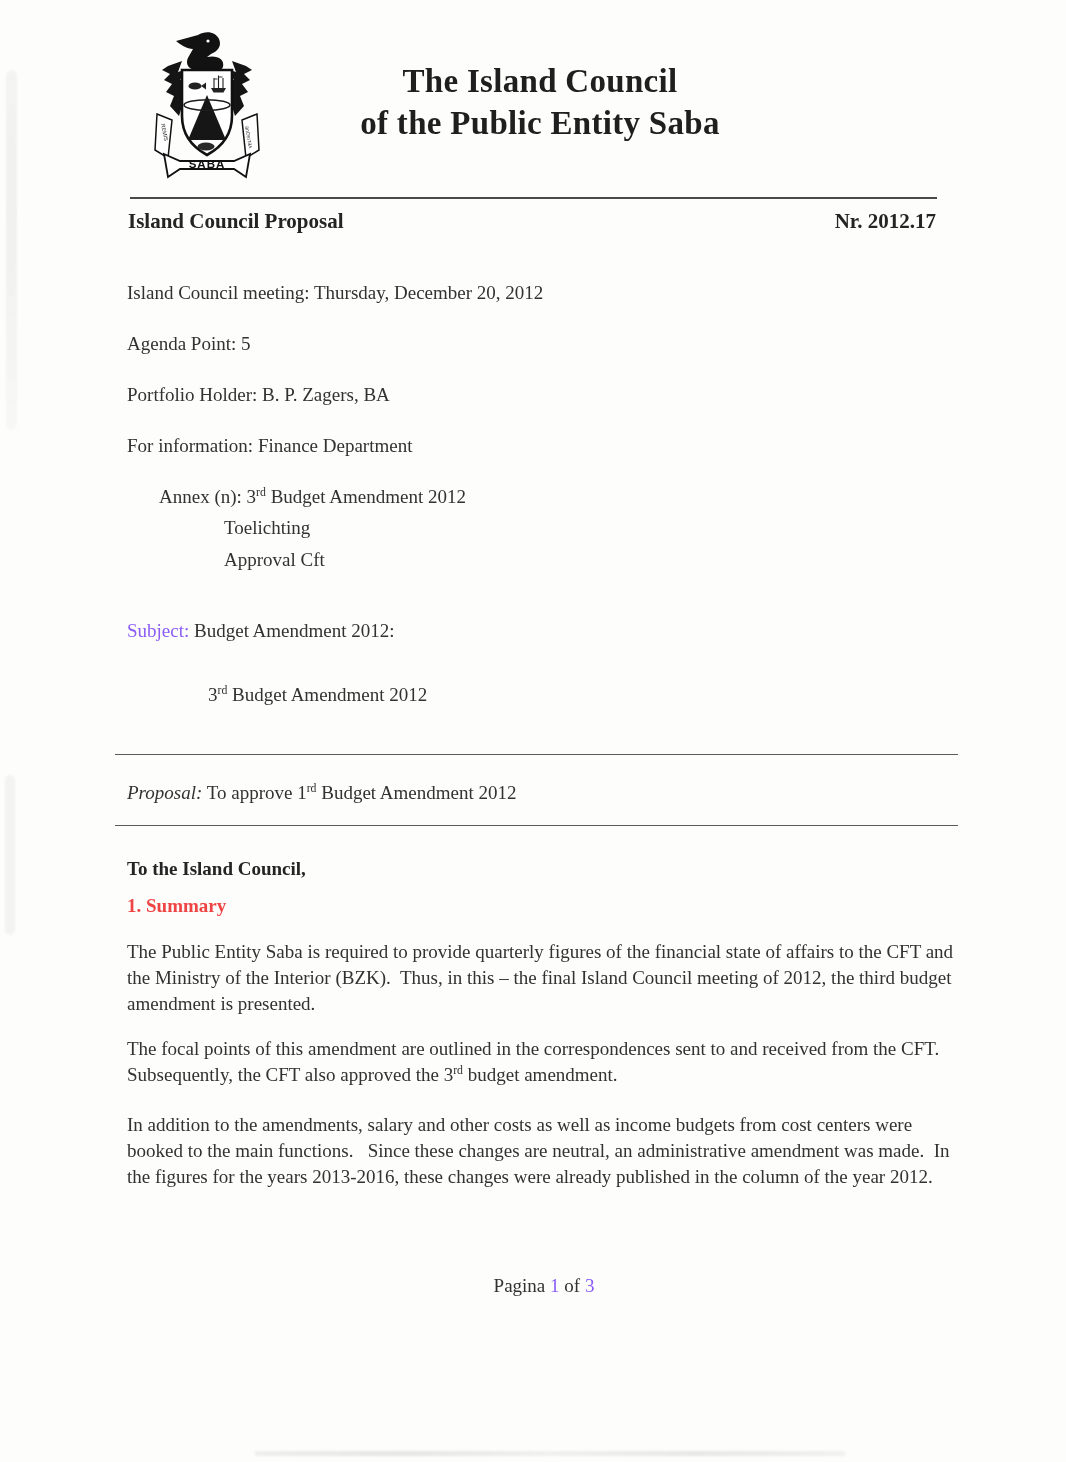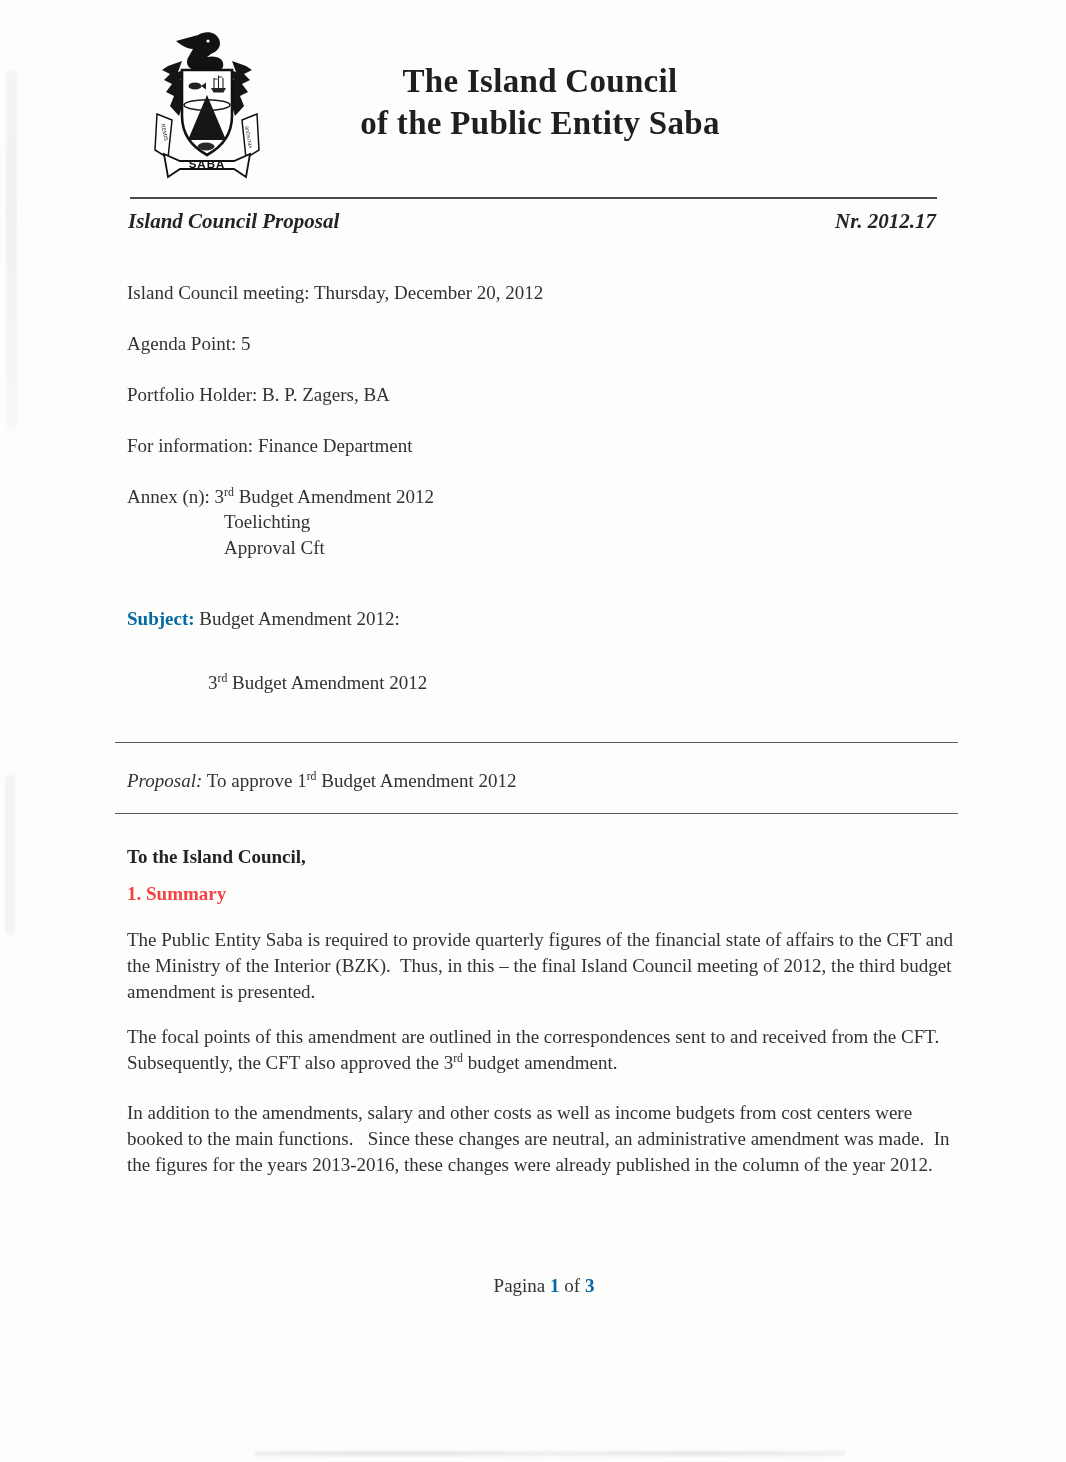--- a/index.html
+++ b/index.html
@@ -36,40 +36,40 @@
     text-align:center; font-weight:bold; font-size:33px; line-height:42px;
     color:#1f1f1f; letter-spacing:.3px;
   }
   .rule-top {
     position:absolute; left:130px; top:197px; width:807px; height:0;
     border-top:2px solid #4a4a48;
   }
   .proposal-bar {
     position:absolute; left:128px; top:209px; width:808px;
     display:flex; justify-content:space-between;
-    font-weight:bold; font-size:21px; color:#242424;font-style:italic;
+    font-weight:bold; font-size:21px; color:#242424;
   }
 
   
   .body { position:absolute; left:127px; top:281px; width:831px; font-size:19px; }
   .line { line-height:24px; margin-bottom:27px; white-space:pre-wrap; }
-  .annex-block { margin-bottom:0; }
-  .annex-sub { line-height:26px; padding-left:97px; }
+  .annex-block { margin-bottom:0;margin-left:32px; }
+  .annex-sub { line-height:26px; padding-left:97px;margin-top:6px; }
   .subject-line { margin-top:46px; }
   .subject-sub { margin-top:40px; padding-left:81px; margin-bottom:0; }
   .hrule { margin-left:-12px; width:843px; border-top:1.6px solid #5a5a58; }
   .hrule2 { margin-top:47px; }
   .hrule3 { margin-top:20px; }
   .proposal-line { margin-top:26px; margin-bottom:0; }
   .salutation { margin-top:31px; font-weight:bold; color:#242424; margin-bottom:0; }
   .summary-head { margin-top:13px; font-weight:bold; color:#ef4444; margin-bottom:0; }
   .para { margin-top:21px; line-height:26px; white-space:pre-wrap; }
   .para2 { margin-top:19px; }
   .para3 { margin-top:24px; }
-  .b { font-weight:bold; color:#0369a1; }
+  .b { font-weight:normal; color:#8b5cf6; }
   .i { font-style:italic; }
   sup { font-size:.62em; line-height:0; vertical-align:super; }
 
   .footer {
     position:absolute; left:0; top:1275px; width:100%;
     text-align:center; font-size:19px; padding-left:22px; white-space:pre-wrap;
   }
 </style>
 </head>
 <body>

